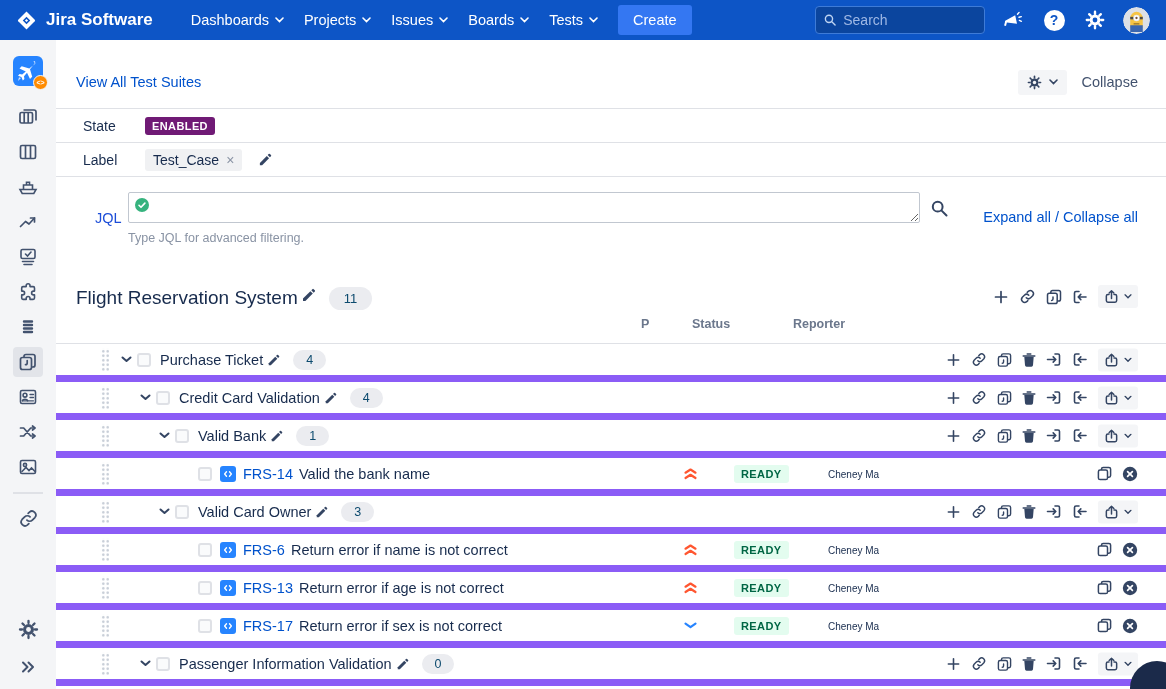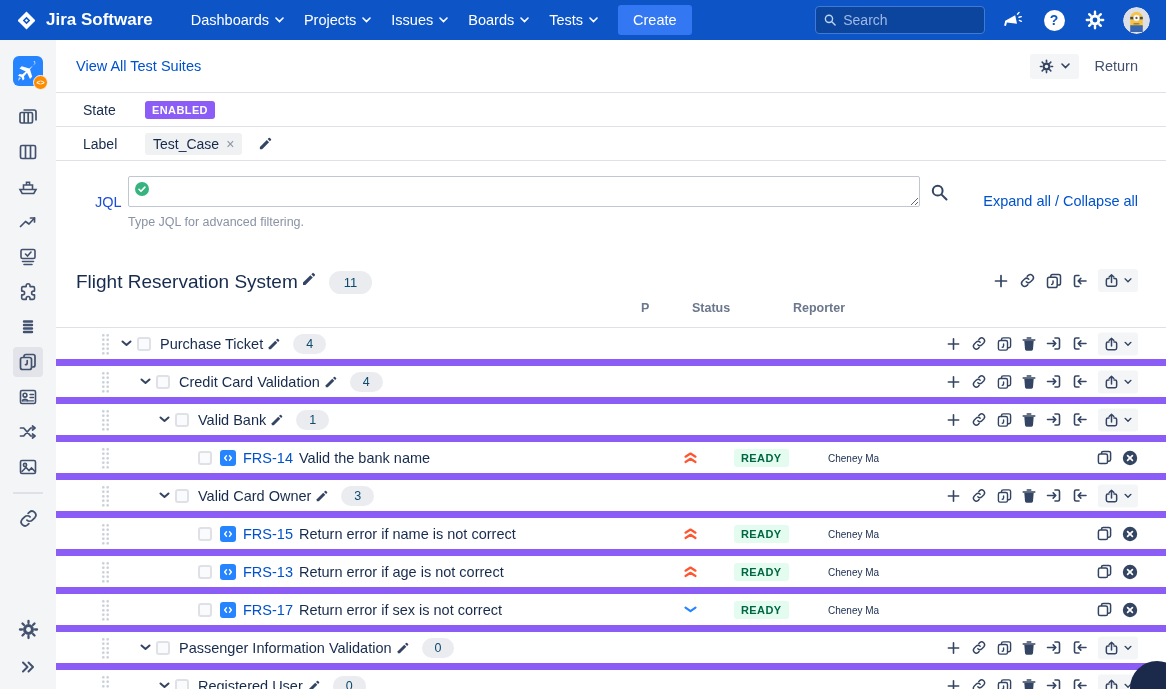--- a/index.html
+++ b/index.html
@@ -35,30 +35,30 @@
                    justify-content:center; border:1.5px solid #F4F5F7; }
   .side-item { width:30px; height:24px; display:flex; align-items:center; justify-content:center;
                margin-bottom:11px; cursor:pointer; flex:none; border-radius:4px; }
   .side-item.selected { background:#E2E4E9; height:30px; margin-top:-3px; margin-bottom:8px; }
   .side-divider { width:30px; height:2px; background:#DFE1E6; margin:2px 0 12px 0; flex:none; }
   .side-bottom { margin-top:auto; display:flex; flex-direction:column; align-items:center; gap:14px; }
 
   
   .main { position:absolute; top:40px; left:56px; width:1110px; height:649px; background:#fff; }
 
-  .toolbar { height:53px; display:flex; align-items:center; padding:0 28px 0 20px; border-bottom:1px solid #DFE1E6; }
+  .toolbar { height:53px; display:flex; align-items:center; padding:0 28px 0 20px; border-bottom:1px solid #DFE1E6;margin-top:16px; }
   .view-all { color:#0052CC; font-size:14.5px; cursor:pointer; text-decoration:none; }
   .toolbar-right { margin-left:auto; display:flex; align-items:center; gap:15px; }
   .gear-btn { background:#F4F5F7; border-radius:3px; padding:5px 9px; display:flex; align-items:center; gap:7px; cursor:pointer; }
   .columns-label { color:#42526E; font-size:14.5px; cursor:pointer; }
 
   .filter-row { height:34px; display:flex; align-items:center; padding-left:27px; border-bottom:1px solid #DFE1E6;
                 font-size:14px; color:#172B4D; }
   .filter-label { width:62px; flex:none; }
-  .state-badge { background:#8b5cf6; color:#fff; font-size:11px; font-weight:700; letter-spacing:.4px;
+  .state-badge { background:#701a75; color:#fff; font-size:11px; font-weight:700; letter-spacing:.4px;
                  padding:3px 7px; border-radius:3px; }
   .label-chip { background:#F0F1F3; border-radius:3px; padding:3px 8px; display:flex; align-items:center; gap:7px;
                 font-size:14px; color:#172B4D; }
   .chip-x { color:#8993A4; font-size:14px; cursor:pointer; line-height:1; }
   .chip-edit { margin-left:16px; cursor:pointer; display:flex; }
 
   .jql-section { position:relative; height:94px; }
   .jql-label { position:absolute; left:39px; top:33px; color:#1d4ed8; font-size:14.5px; }
   .jql-wrap { position:absolute; left:72px; top:15px; width:792px; height:31px; }
   .jql-input { width:792px; height:31px; resize:vertical; border:1px solid #C1C7D0; border-radius:2px;
@@ -338,21 +338,21 @@
               <rect x="8.9" y="15" width="2.2" height="4.2" rx="1.1" transform="rotate(90 10 10)"></rect>
               <rect x="8.9" y="0.8" width="2.2" height="4.2" rx="1.1" transform="rotate(135 10 10)"></rect>
               <rect x="8.9" y="15" width="2.2" height="4.2" rx="1.1" transform="rotate(135 10 10)"></rect>
             </g>
             <circle cx="10" cy="10" r="2.3" fill="#F4F5F7"></circle>
           </svg>
         <svg width="9" height="6" viewBox="0 0 9 6">
             <path d="M1 1l3.5 3.5L8 1" stroke="#344563" stroke-width="1.6" fill="none" stroke-linecap="round"></path>
           </svg>
       </span>
-      <span class="columns-label">Return</span>
+      <span class="columns-label">Collapse</span>
     </div>
   </div>
 
   <div class="filter-row">
     <span class="filter-label">State</span>
     <span class="state-badge">ENABLED</span>
   </div>
 
   <div class="filter-row">
     <span class="filter-label">Label</span>
@@ -737,21 +737,21 @@
   </div>
       <div class="row p-high">
     <span class="drag-handle"></span>
     <span class="indent" style="width: 83px;"></span>
     <input type="checkbox" class="cbx" style="">
     <span class="type-icon">
       <svg width="12" height="12" viewBox="0 0 16 16" fill="none" stroke="#fff" stroke-width="1.8" stroke-linecap="round" stroke-linejoin="round">
             <path d="M6 5L3.5 8 6 11M10 5l2.5 3L10 11"></path>
           </svg>
     </span>
-    <a class="case-key">FRS-15</a>
+    <a class="case-key">FRS-6</a>
     <span class="case-summary">Return error if name is not correct</span>
     <span class="prio">
       <svg class="prio-high" width="15" height="13" viewBox="0 0 15 13" fill="none" stroke="#FF5630" stroke-width="2.2" stroke-linecap="round" stroke-linejoin="round">
             <path d="M2.5 5.2L7.5 2l5 3.2M2.5 10.5L7.5 7.3l5 3.2"></path>
           </svg>
 
     </span>
     <span class="status-badge">READY</span>
     <span class="reporter">Cheney Ma</span>
     <span class="row-actions">

